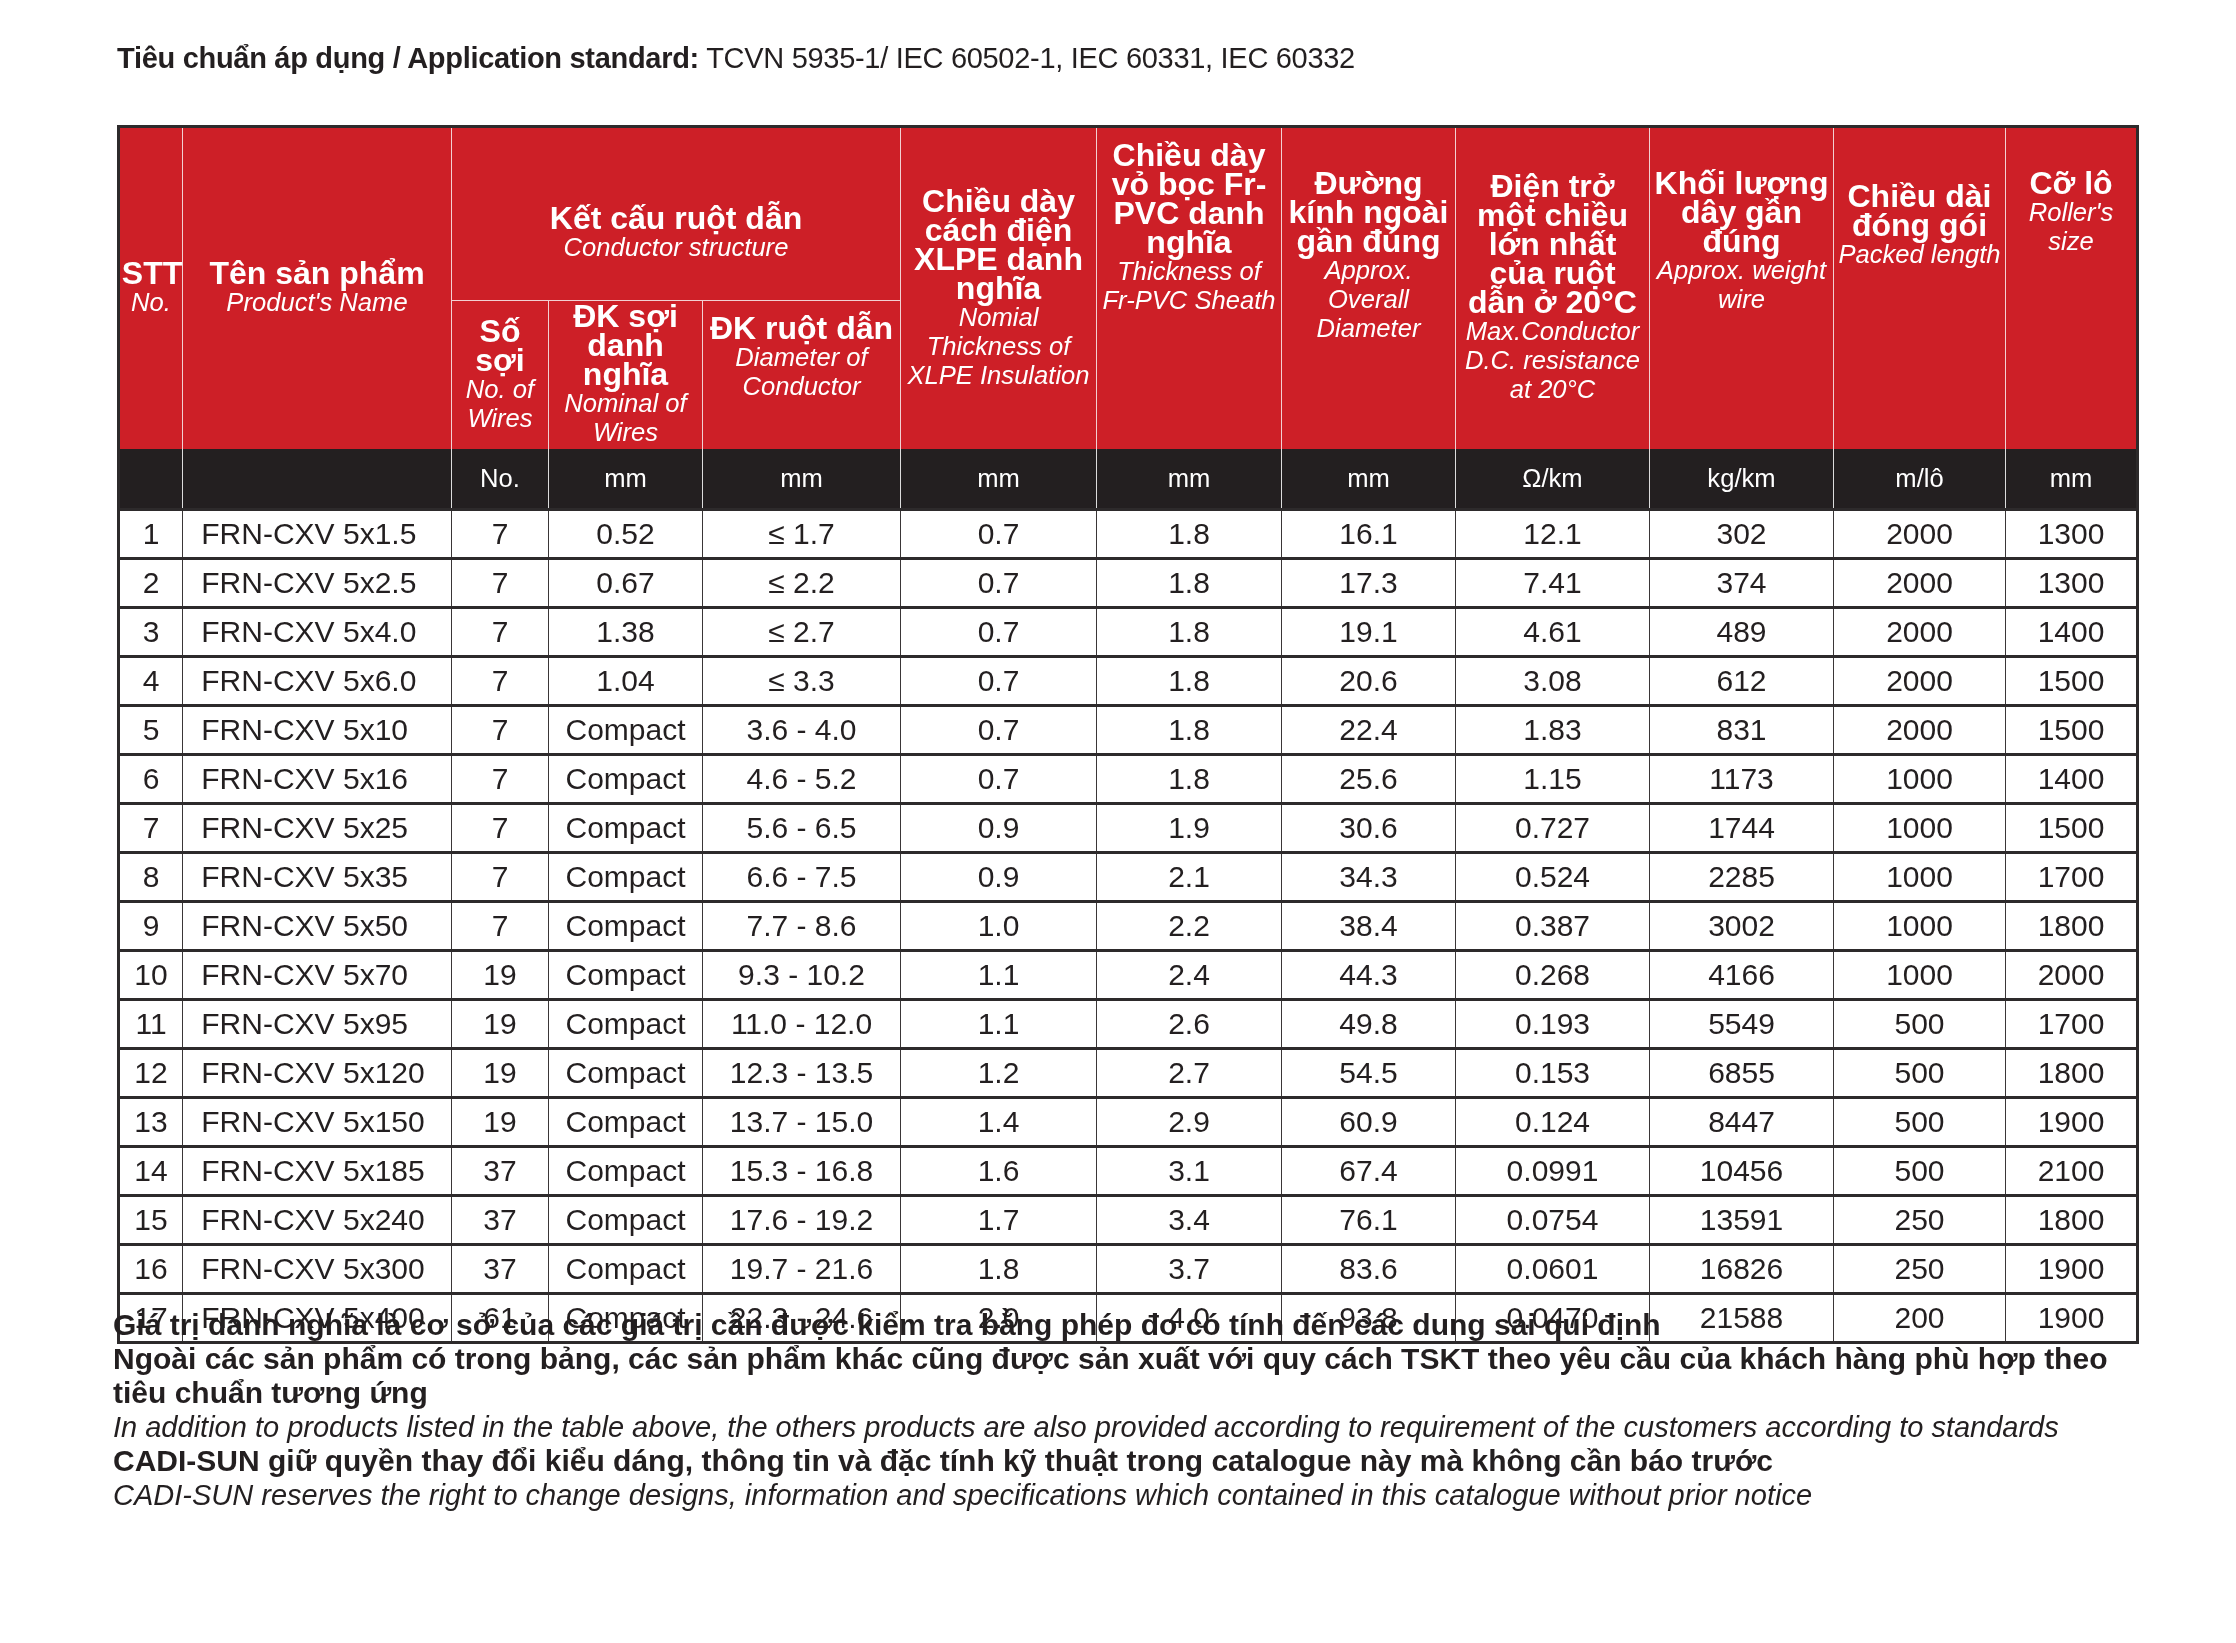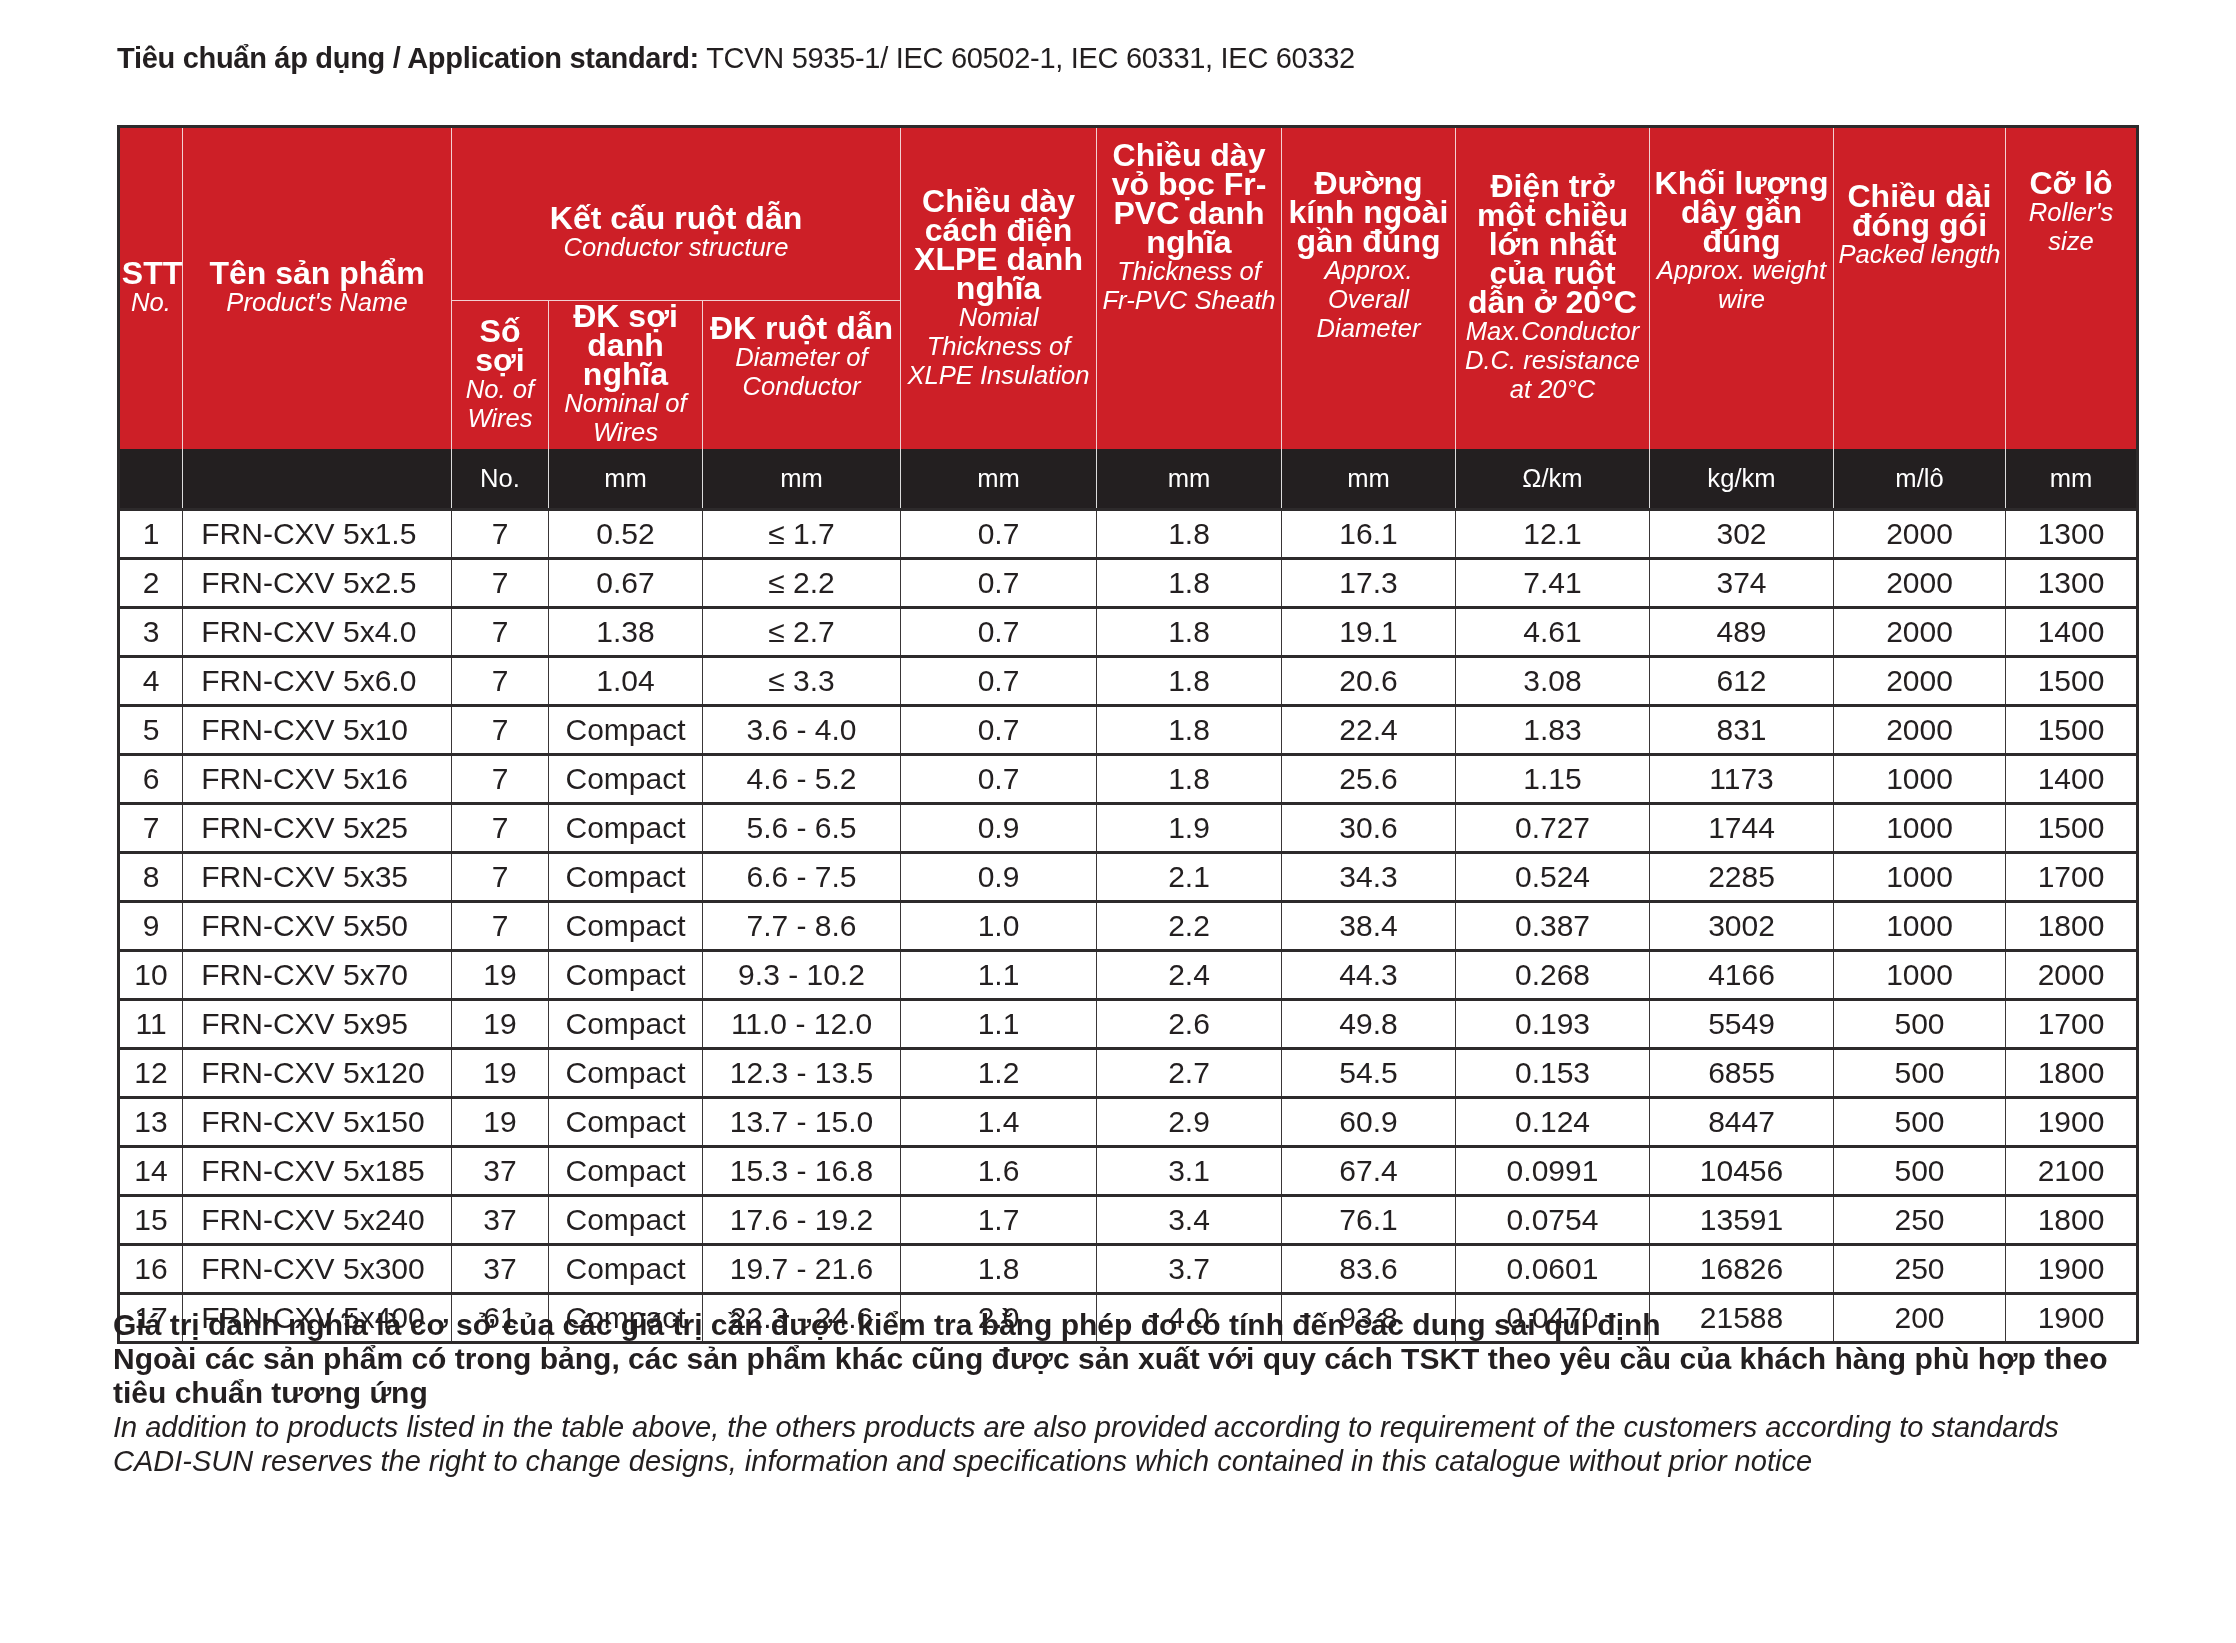--- a/index.html
+++ b/index.html
@@ -360,15 +360,16 @@
         <td>200</td>
         <td>1900</td>
       </tr>
     </tbody>
 </table>
 
 <div class="notes" id="notes">
     <span class="b">Giá trị danh nghĩa là cơ sở của các giá trị cần được kiểm tra bằng phép đo có tính đến các dung sai qui định</span>
     <span class="b">Ngoài các sản phẩm có trong bảng, các sản phẩm khác cũng được sản xuất với quy cách TSKT theo yêu cầu của khách hàng phù hợp theo tiêu chuẩn tương ứng</span>
     <span class="i">In addition to products listed in the table above, the others products are also provided according to requirement of the customers according to standards</span>
+    <span class="b">CADI-SUN giữ quyền thay đổi kiểu dáng, thông tin và đặc tính kỹ thuật trong catalogue này mà không cần báo trước</span>
     <span class="i">CADI-SUN reserves the right to change designs, information and specifications which contained in this catalogue without prior notice</span>
   </div>
 
 
 </body></html>

